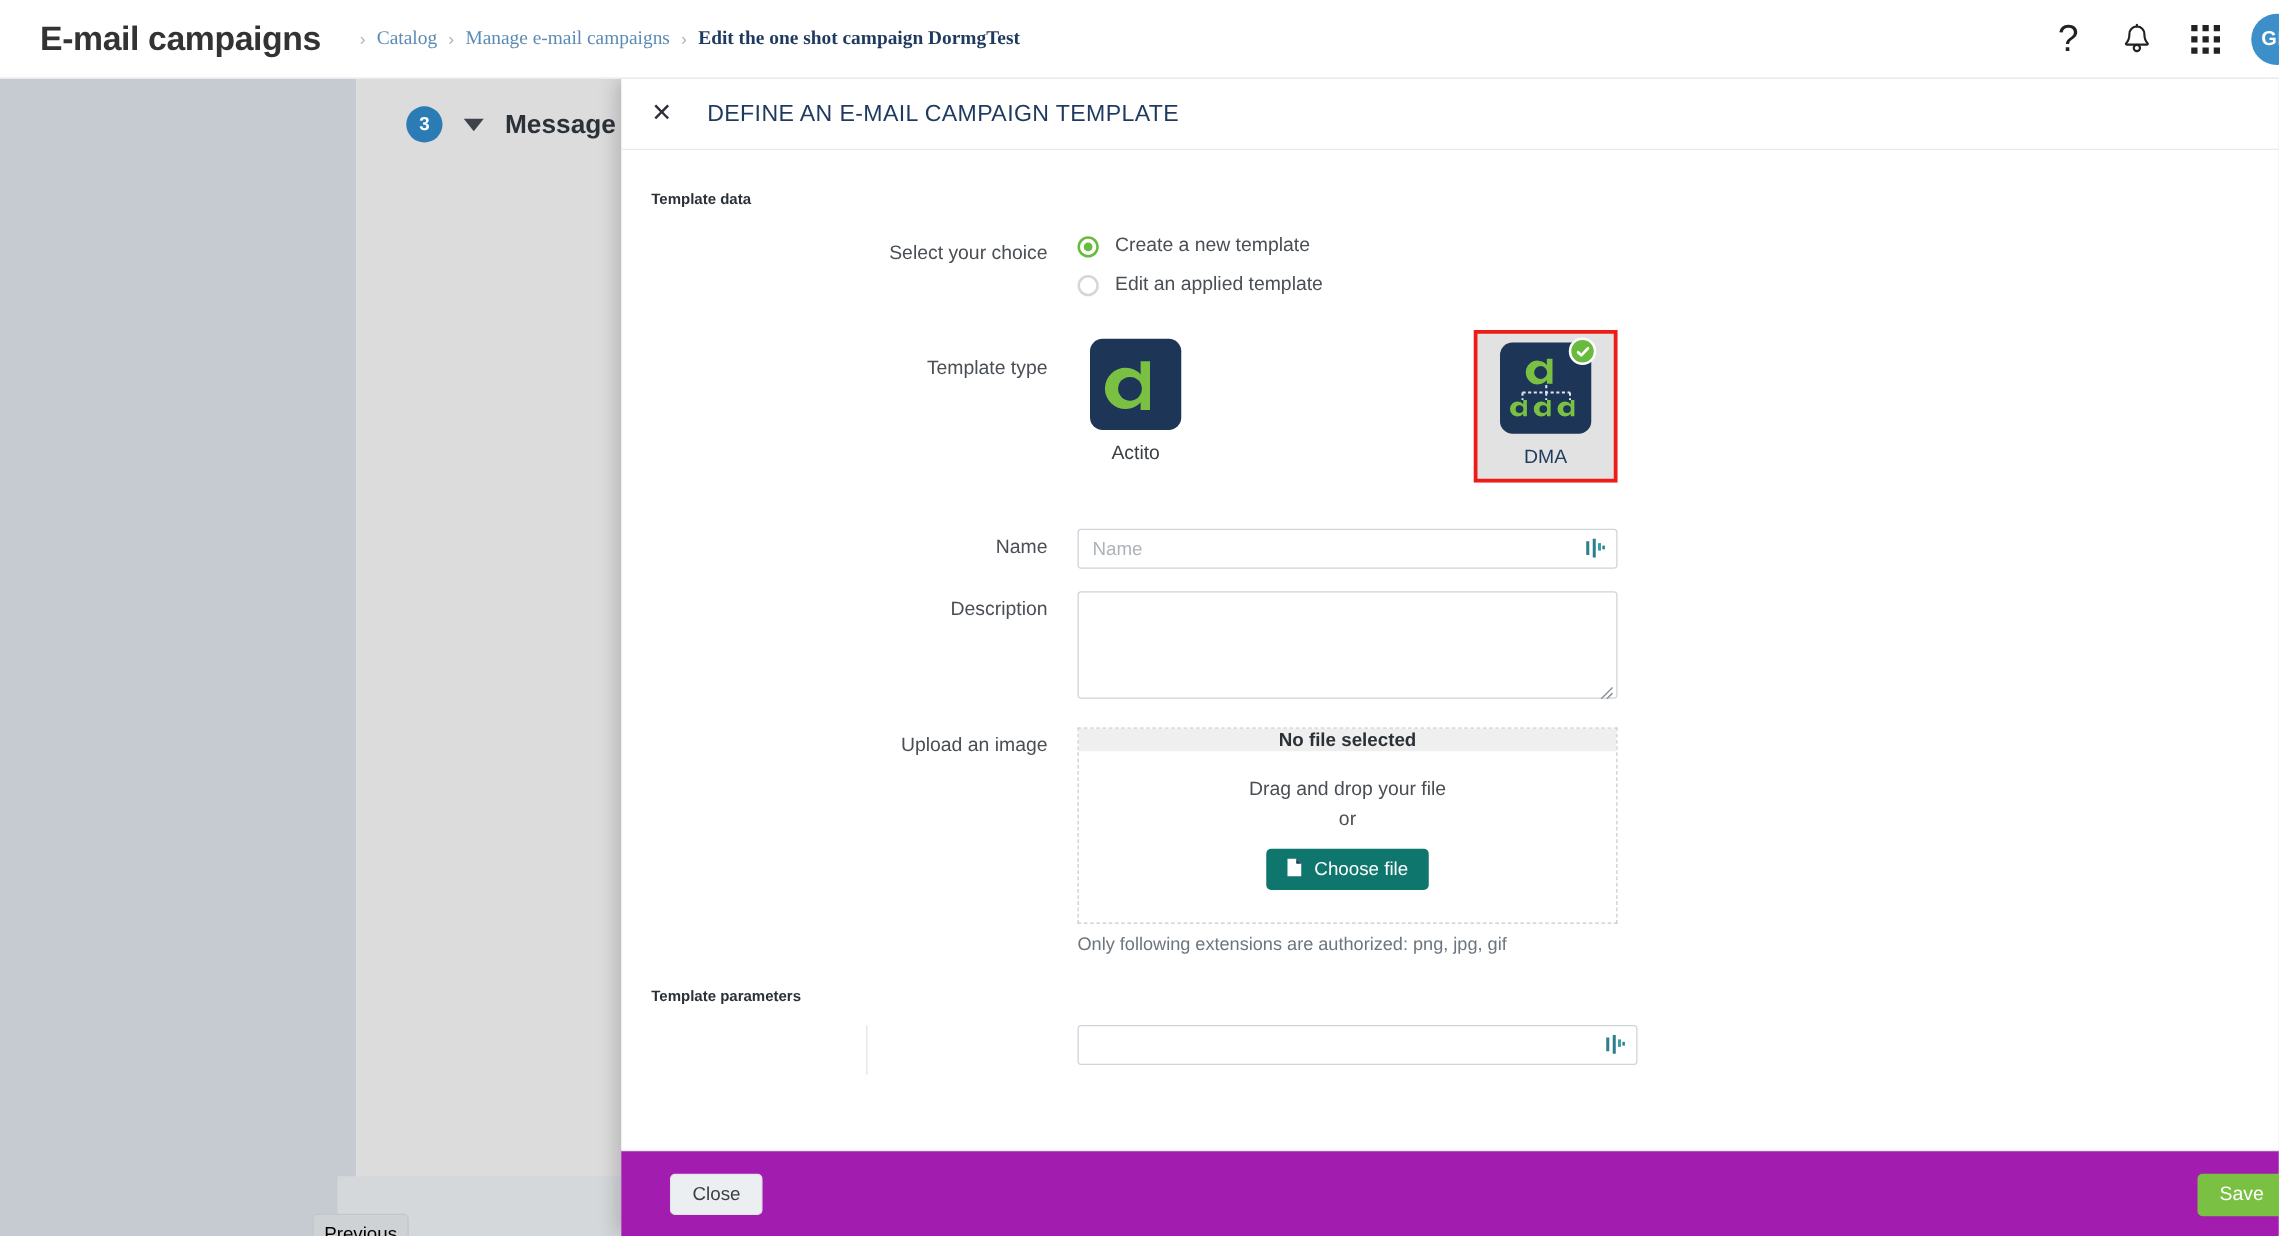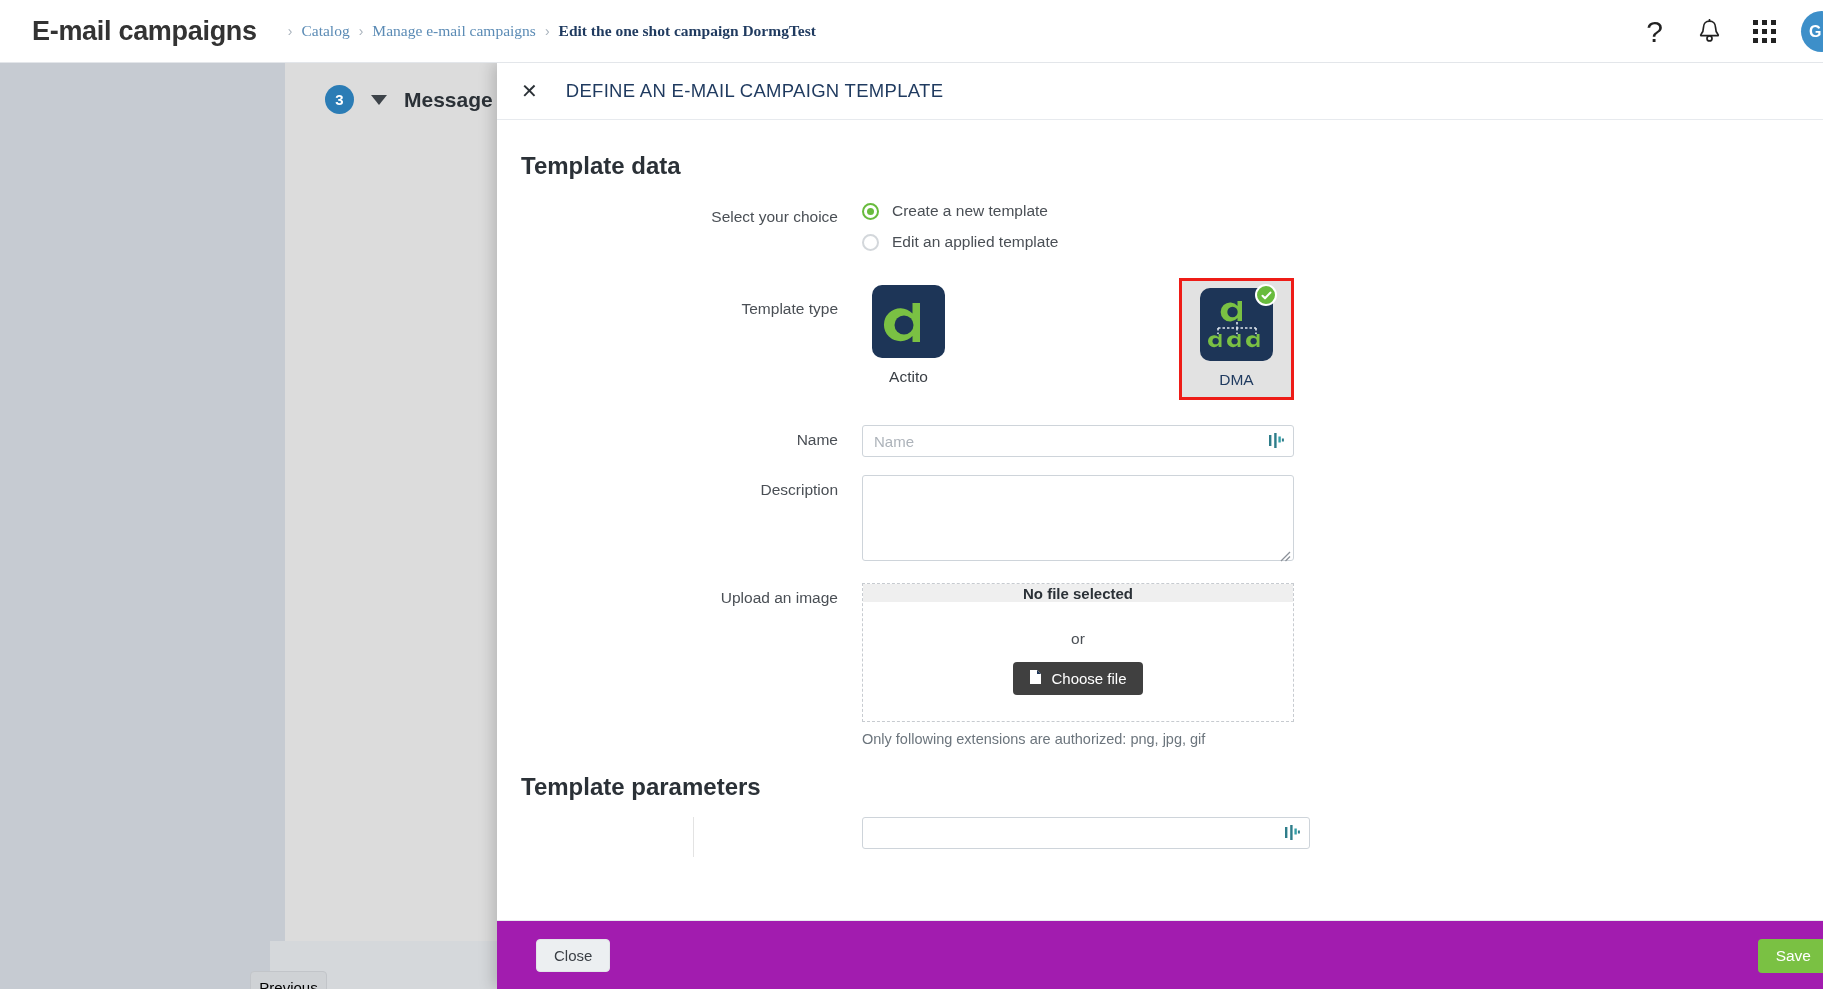--- a/index.html
+++ b/index.html
@@ -115,21 +115,21 @@
   }
   .close-x { font-size: 20px; color: #2b3137; cursor: pointer; line-height: 1; font-weight: 500; }
   .modal-title {
     margin-left: 28px; font-size: 18.5px; color: #1f3a5f; letter-spacing: 0.3px;
   }
 
   .modal-body {
     flex: 1; overflow: hidden; position: relative; padding: 0 24px;
   }
   .section-hd {
-    font-size: 24px; font-weight: bold; color: #2b3137;
+    font-size: 12px; font-weight: bold; color: #2b3137;
     margin-top: 32px; margin-bottom: 4px;
   }
 
   .form-row { display: flex; align-items: flex-start; margin-top: 22px; }
   .form-label {
     width: 341px; text-align: right; padding-right: 24px;
     font-size: 15.5px; color: #4a4f55; padding-top: 6px; flex-shrink: 0;
   }
   .form-field { flex: 1; max-width: 432px; }
 
@@ -186,21 +186,21 @@
   
   .upload-box { width: 432px; border: 1px dashed #c7cbd0; background: #fff; }
   .upload-head {
     background: #efefef; height: 18px; display: flex; align-items: center; justify-content: center;
     font-size: 15px; font-weight: bold; color: #2b3137;
   }
   .upload-body { padding: 22px 0 26px 0; text-align: center; }
   .upload-t1 { font-size: 15.5px; color: #4a4f55; }
   .upload-or { font-size: 15.5px; color: #4a4f55; margin-top: 6px; }
   .choose-btn {
-    margin: 14px auto 0 auto; background: #404040; color: #fff;
+    margin: 14px auto 0 auto; background: #0f766e; color: #fff;
     border: none; border-radius: 4px; height: 33px; padding: 0 16px;
     font-size: 15px; font-family: "Liberation Sans", sans-serif;
     display: flex; align-items: center; gap: 9px; cursor: pointer;
   }
   .ext-note { margin-top: 9px; font-size: 14.5px; color: #6c757d; }
 
   .params-row { display: flex; align-items: flex-start; margin-top: 18px; }
   .params-label { width: 341px; text-align: right; padding-right: 24px; font-size: 15.5px; color: #4a4f55; }
   .params-inp-wrap { position: relative; width: 448px; }
   .params-inp {
@@ -371,21 +371,21 @@
                     <path d="M2.5 6.8 L5 9.3 L10.4 3.6" fill="none" stroke="#fff" stroke-width="2.1" stroke-linecap="round" stroke-linejoin="round"></path>
                   </svg>
               </span>
             </div>
             <div class="tile-lbl">DMA</div>
           </div>
         </div>
       </div>
     </div>
 
-    <div class="form-row" style="margin-top:25px;">
+    <div class="form-row" style="margin-top:37px;">
       <div class="form-label">Name</div>
       <div class="form-field">
         <div class="inp-wrap">
           <input class="inp" type="text" value="" placeholder="Name" style="">
           <span class="tag-icon">
             <svg width="17" height="18" viewBox="0 0 17 18">
               <rect x="1" y="3" width="2.4" height="11" fill="#2e7d8a"></rect>
               <rect x="6.2" y="1" width="2.4" height="15" fill="#2e7d8a"></rect>
               <rect x="10.4" y="4.5" width="2.4" height="6" fill="#35a0a8"></rect>
               <rect x="13.9" y="6.5" width="2" height="3" fill="#2e7d8a"></rect>
@@ -409,20 +409,21 @@
         </div>
       </div>
     </div>
 
     <div class="form-row" style="margin-top:18px;">
       <div class="form-label">Upload an image</div>
       <div class="form-field">
         <div class="upload-box">
           <div class="upload-head">No file selected</div>
           <div class="upload-body">
+            <div class="upload-t1">Drag and drop your file</div>
             <div class="upload-or">or</div>
             <button class="choose-btn">
               <span>
                 <svg width="13" height="16" viewBox="0 0 13 16">
                   <path d="M1 1 h7 l4 4 v10 h-11 z" fill="#ffffff"></path>
                   <path d="M8 1 v4 h4" fill="#1d3557"></path>
                 </svg>
               </span>
               <span>Choose file</span>
             </button>

